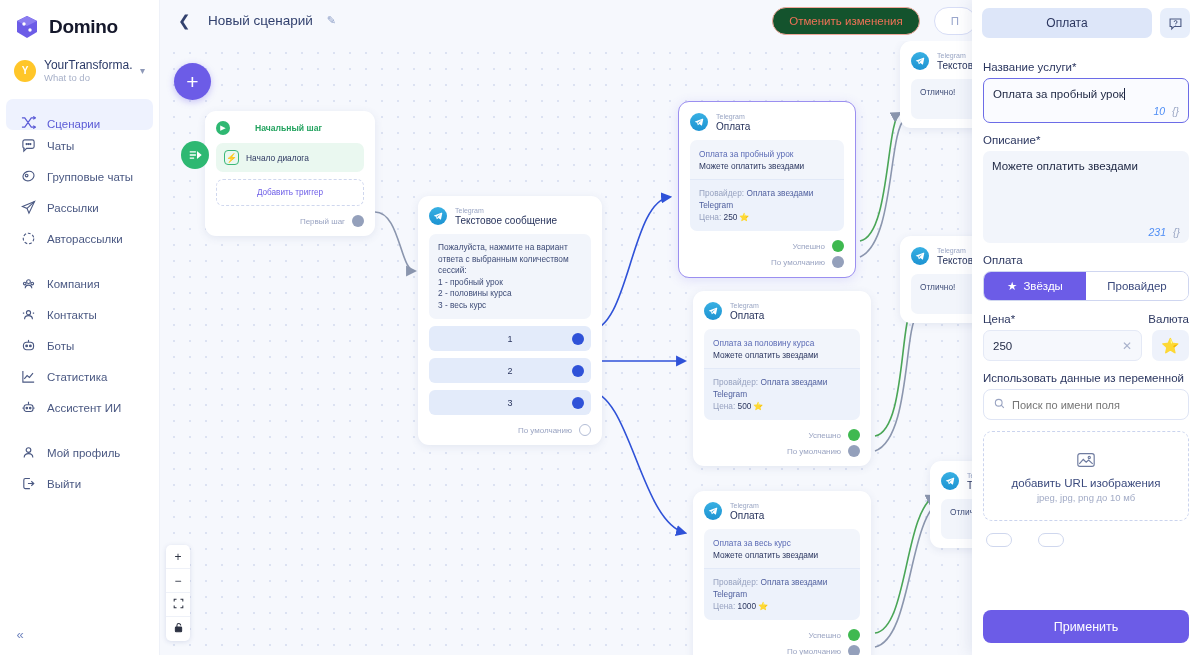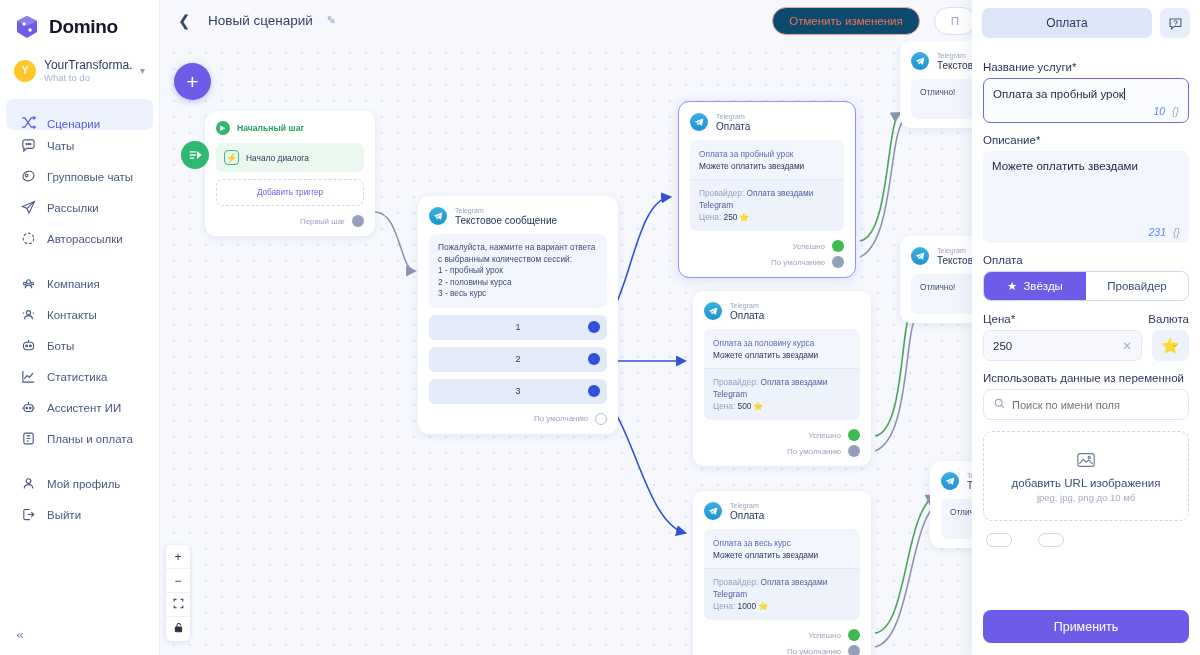--- a/index.html
+++ b/index.html
@@ -52,21 +52,21 @@
   .topbar {
     position: absolute; top: 0; left: 0; right: 0; height: 41px;
     background: #f6f8fd; display: flex; align-items: center;
     padding: 0 10px 0 18px; z-index: 40; gap: 14px;
   }
   .back-arrow { font-size: 15px; color: #32416e; cursor: pointer; width: 16px; }
   .scenario-title { font-size: 13.5px; color: #32416e; }
   .pencil { font-size: 11px; color: #8fa0c8; cursor: pointer; }
   .topbar-spacer { flex: 1; }
   .btn-cancel {
-    border: 1px solid #f0a79a; color: #ef7257; background: #0c4a6e;
+    border: 1px solid #f0a79a; color: #ef7257; background: #14532d;
     border-radius: 16px; height: 28px; padding: 0 16px; font-size: 11.5px;
     cursor: pointer; font-family: inherit; white-space: nowrap;
   }
   .btn-save {
     border: 1px solid #d7ddf6; color: #9aa6cc; background: #ffffff;
     border-radius: 16px; height: 28px; padding: 0 16px; font-size: 11.5px;
     cursor: pointer; font-family: inherit; white-space: nowrap;
   }
 
   
@@ -119,21 +119,21 @@
   .pay-row b { color: #4f5f9e; font-weight: normal; }
   .pay-row .val { color: #2c3760; }
 
   
   .start-node { width: 170px; }
   .start-badge {
     position: absolute; left: -24px; top: 30px; width: 28px; height: 28px;
     border-radius: 50%; background: #2eb872; color: #fff;
     display: flex; align-items: center; justify-content: center; font-size: 11px;
   }
-  .start-head { display: flex; align-items: center; gap: 7px; margin-bottom: 8px; }
+  .start-head { display: flex; align-items: center; gap: 25px; margin-bottom: 8px; }
   .start-dot {
     width: 14px; height: 14px; border-radius: 50%; background: #2eb872;
     display: flex; align-items: center; justify-content: center; color: #fff; font-size: 7px;
   }
   .start-title { font-size: 8.6px; color: #23a35f; font-weight: bold; }
   .trigger-chip {
     background: #eaf8f0; border-radius: 7px; padding: 7px 8px;
     display: flex; align-items: center; gap: 7px; margin-bottom: 7px;
   }
   .trigger-ic {
@@ -149,21 +149,21 @@
     display: flex; align-items: center; justify-content: flex-end;
     gap: 7px; margin-top: 9px; font-size: 8px; color: #9aa4c2;
   }
   .port { width: 12px; height: 12px; border-radius: 50%; }
   .port.grey { background: #94a0bb; }
   .port.green { background: #3fb950; }
   .port.hollow { border: 1.6px solid #b3bdd6; background: #fff; }
   .port.blue { background: #2f52d8; }
 
   
-  .tm-node { width: 200px; }
+  .tm-node { width: 184px; }
   .opt-row {
     background: #e3ebfa; border-radius: 6px; height: 25px; margin-top: 7px;
     display: flex; align-items: center; justify-content: center;
     font-size: 9px; color: #2c3760; position: relative; cursor: pointer;
   }
   .opt-row .port { position: absolute; right: 7px; top: 6.5px; }
 
   
   .peek { width: 120px; }
   .peek .msg-box { font-size: 8.3px; }
@@ -382,29 +382,20 @@
         <span class="ic">
             <svg viewBox="0 0 16 16" width="15" height="15" fill="none" stroke="#4a5882" stroke-width="1.2">
               <rect x="3.2" y="5" width="9.6" height="7.2" rx="2.6"></rect>
               <circle cx="6.2" cy="8.6" r=".8" fill="#4a5882"></circle>
               <circle cx="9.8" cy="8.6" r=".8" fill="#4a5882"></circle>
               <path d="M8 1.8v3M1.6 8.6h1.4M13 8.6h1.4"></path>
             </svg>
           </span>
         <span>Ассистент ИИ</span>
       </div>
-      <div class="nav-item">
-        <span class="ic">
-            <svg viewBox="0 0 16 16" width="15" height="15" fill="none" stroke="#4a5882" stroke-width="1.2">
-              <rect x="3" y="2.3" width="10" height="11.4" rx="1.6"></rect>
-              <path d="M6 5.2h4M6 8h4M6 10.6h2.4"></path>
-            </svg>
-          </span>
-        <span>Планы и оплата</span>
-      </div>
 
       <div class="nav-gap"></div>
 
       <div class="nav-item">
         <span class="ic">
             <svg viewBox="0 0 16 16" width="15" height="15" fill="none" stroke="#4a5882" stroke-width="1.2">
               <circle cx="8" cy="5.4" r="2.5"></circle>
               <path d="M3.4 13.4c0-2.6 2.1-4.2 4.6-4.2s4.6 1.6 4.6 4.2"></path>
             </svg>
           </span>

